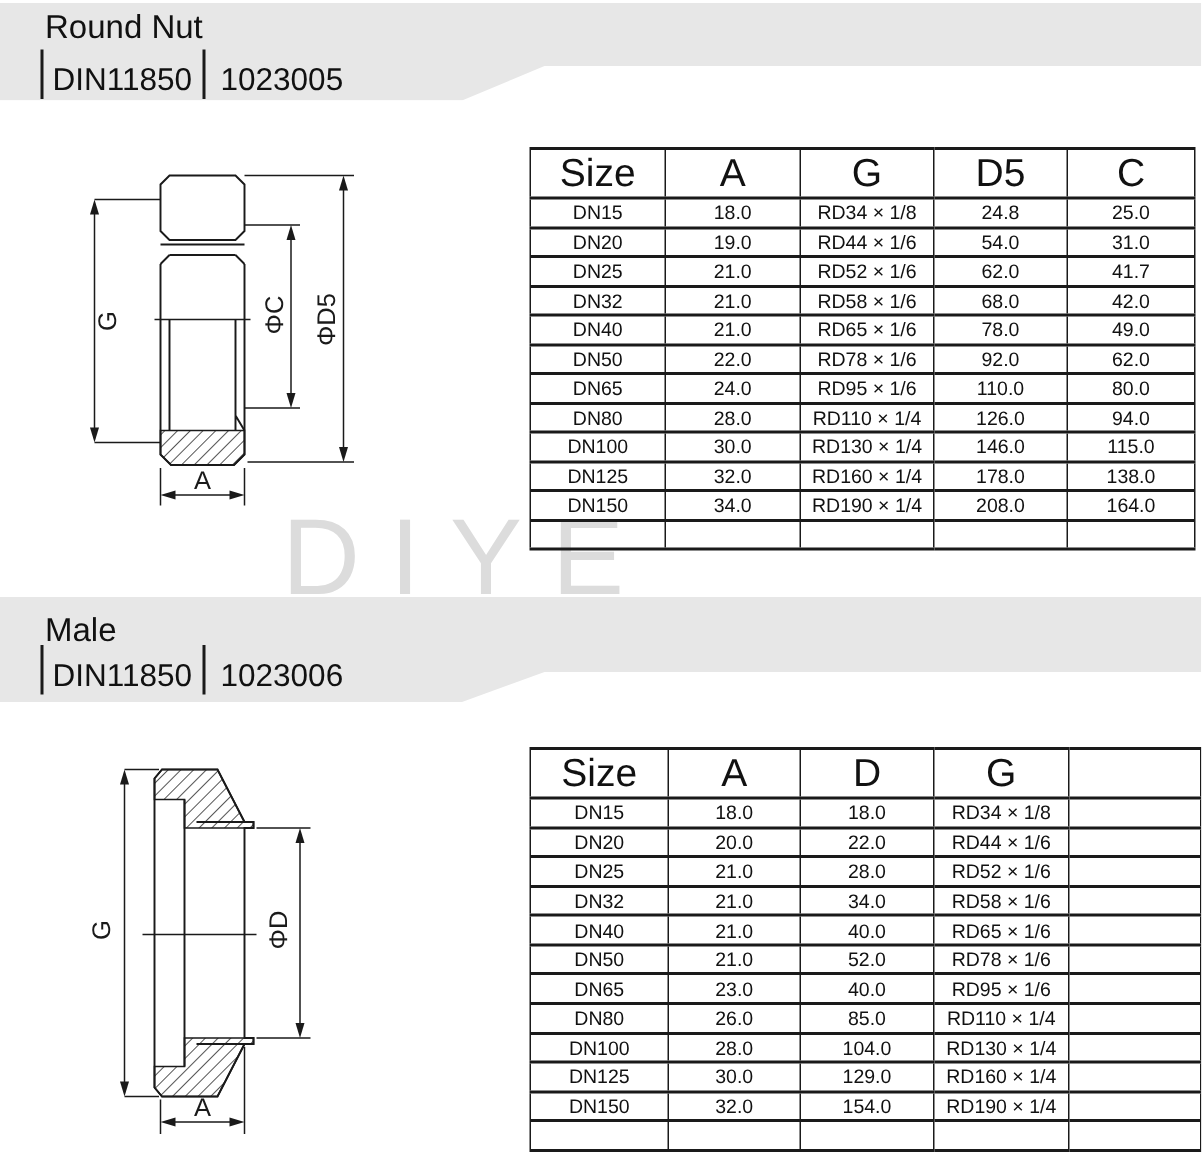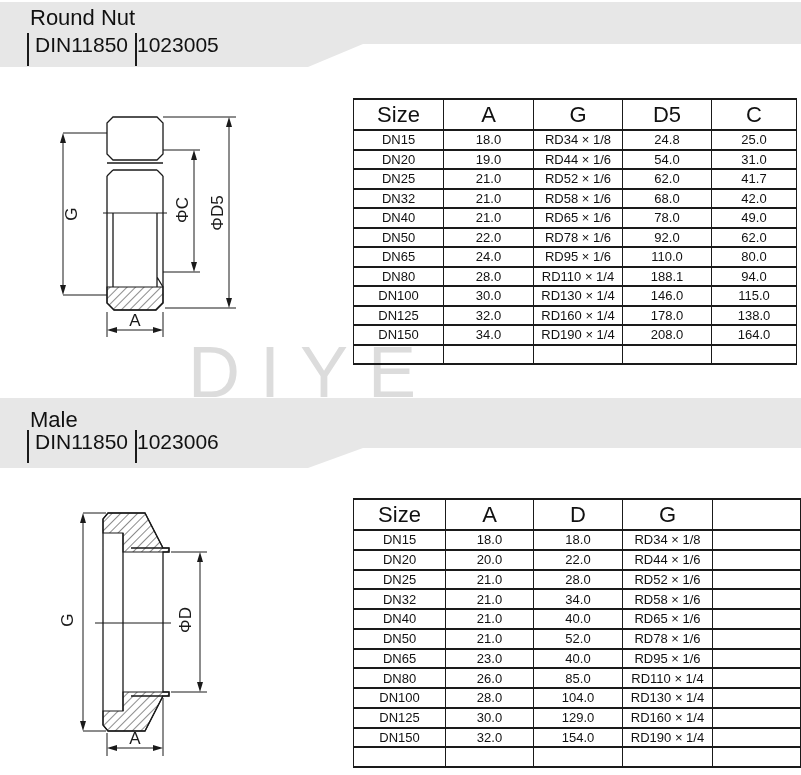--- a/index.html
+++ b/index.html
@@ -7,39 +7,39 @@
           font-family:"Liberation Sans", sans-serif; overflow:hidden; color:#111; }
 
   
   .ribbon { position:absolute; left:0; width:801px; background:#e7e7e7; z-index:1; }
   .ribbon.r1 { top:2px;   height:65px; clip-path:polygon(0 0,801px 0,801px 42px,363px 42px,308px 65px,0 65px); }
   .ribbon.r2 { top:398px; height:70px; clip-path:polygon(0 0,801px 0,801px 50px,363px 50px,308px 70px,0 70px); }
 
   .sec-title { position:absolute; left:30px; font-size:22px; line-height:1.1; color:#111; z-index:3; }
   .sec-title.s1 { top:6px; }
   .sec-title.s2 { top:408px; }
-  .sec-codes { position:absolute; left:27px; display:flex; align-items:flex-start; font-size:21px; color:#111; z-index:3; height:33px; }
+  .sec-codes { position:absolute; left:27px; display:flex; align-items:flex-end; font-size:21px; color:#111; z-index:3; height:33px; }
   .sec-codes.s1 { top:33px; }
   .sec-codes.s2 { top:430px; }
   .vbar { width:2px; height:33px; background:#1a1a1a; flex:0 0 auto; }
   .sec-codes .std { margin:0 7px 0 6px; }
-  .sec-codes .code { }
+  .sec-codes .code { margin-left:10px; }
   .sec-codes .vbar.b2 { margin-left:0; }
 
   
   .wm { position:absolute; left:188px; top:336px; font-size:72px; font-weight:normal;
         letter-spacing:20px; line-height:1; color:#dcdcdc; mix-blend-mode:multiply;
         z-index:2; user-select:none; }
 
   
   .tbl { position:absolute; border-collapse:collapse; table-layout:fixed;
          background:transparent; z-index:4; }
   .tbl th, .tbl td { border:solid #1a1a1a; border-width:2px 1px; text-align:center;
                      vertical-align:middle; padding:0; overflow:hidden; white-space:nowrap; }
-  .tbl th { font-size:22px; font-weight:400; height:29px; }
+  .tbl th { font-size:26px; font-weight:400; height:29px; }
   .tbl td { font-size:13px; height:17.5px; }
   .tbl.t1 { left:353px; top:98px;  width:443px; height:267px; }
   .tbl.t2 { left:353px; top:498px; width:447px; height:270px; }
 
   
   .draw { position:absolute; z-index:3; }
   .draw.d1 { left:20px; top:105px; }
   .draw.d2 { left:40px; top:500px; }
   .draw text { font-family:"Liberation Sans", sans-serif; font-size:17px; fill:#1a1a1a; }
 </style>
@@ -201,21 +201,21 @@
           <td>DN65</td>
           <td>24.0</td>
           <td>RD95 × 1/6</td>
           <td>110.0</td>
           <td>80.0</td>
         </tr>
         <tr>
           <td>DN80</td>
           <td>28.0</td>
           <td>RD110 × 1/4</td>
-          <td>188.1</td>
+          <td>126.0</td>
           <td>94.0</td>
         </tr>
         <tr>
           <td>DN100</td>
           <td>30.0</td>
           <td>RD130 × 1/4</td>
           <td>146.0</td>
           <td>115.0</td>
         </tr>
         <tr>

